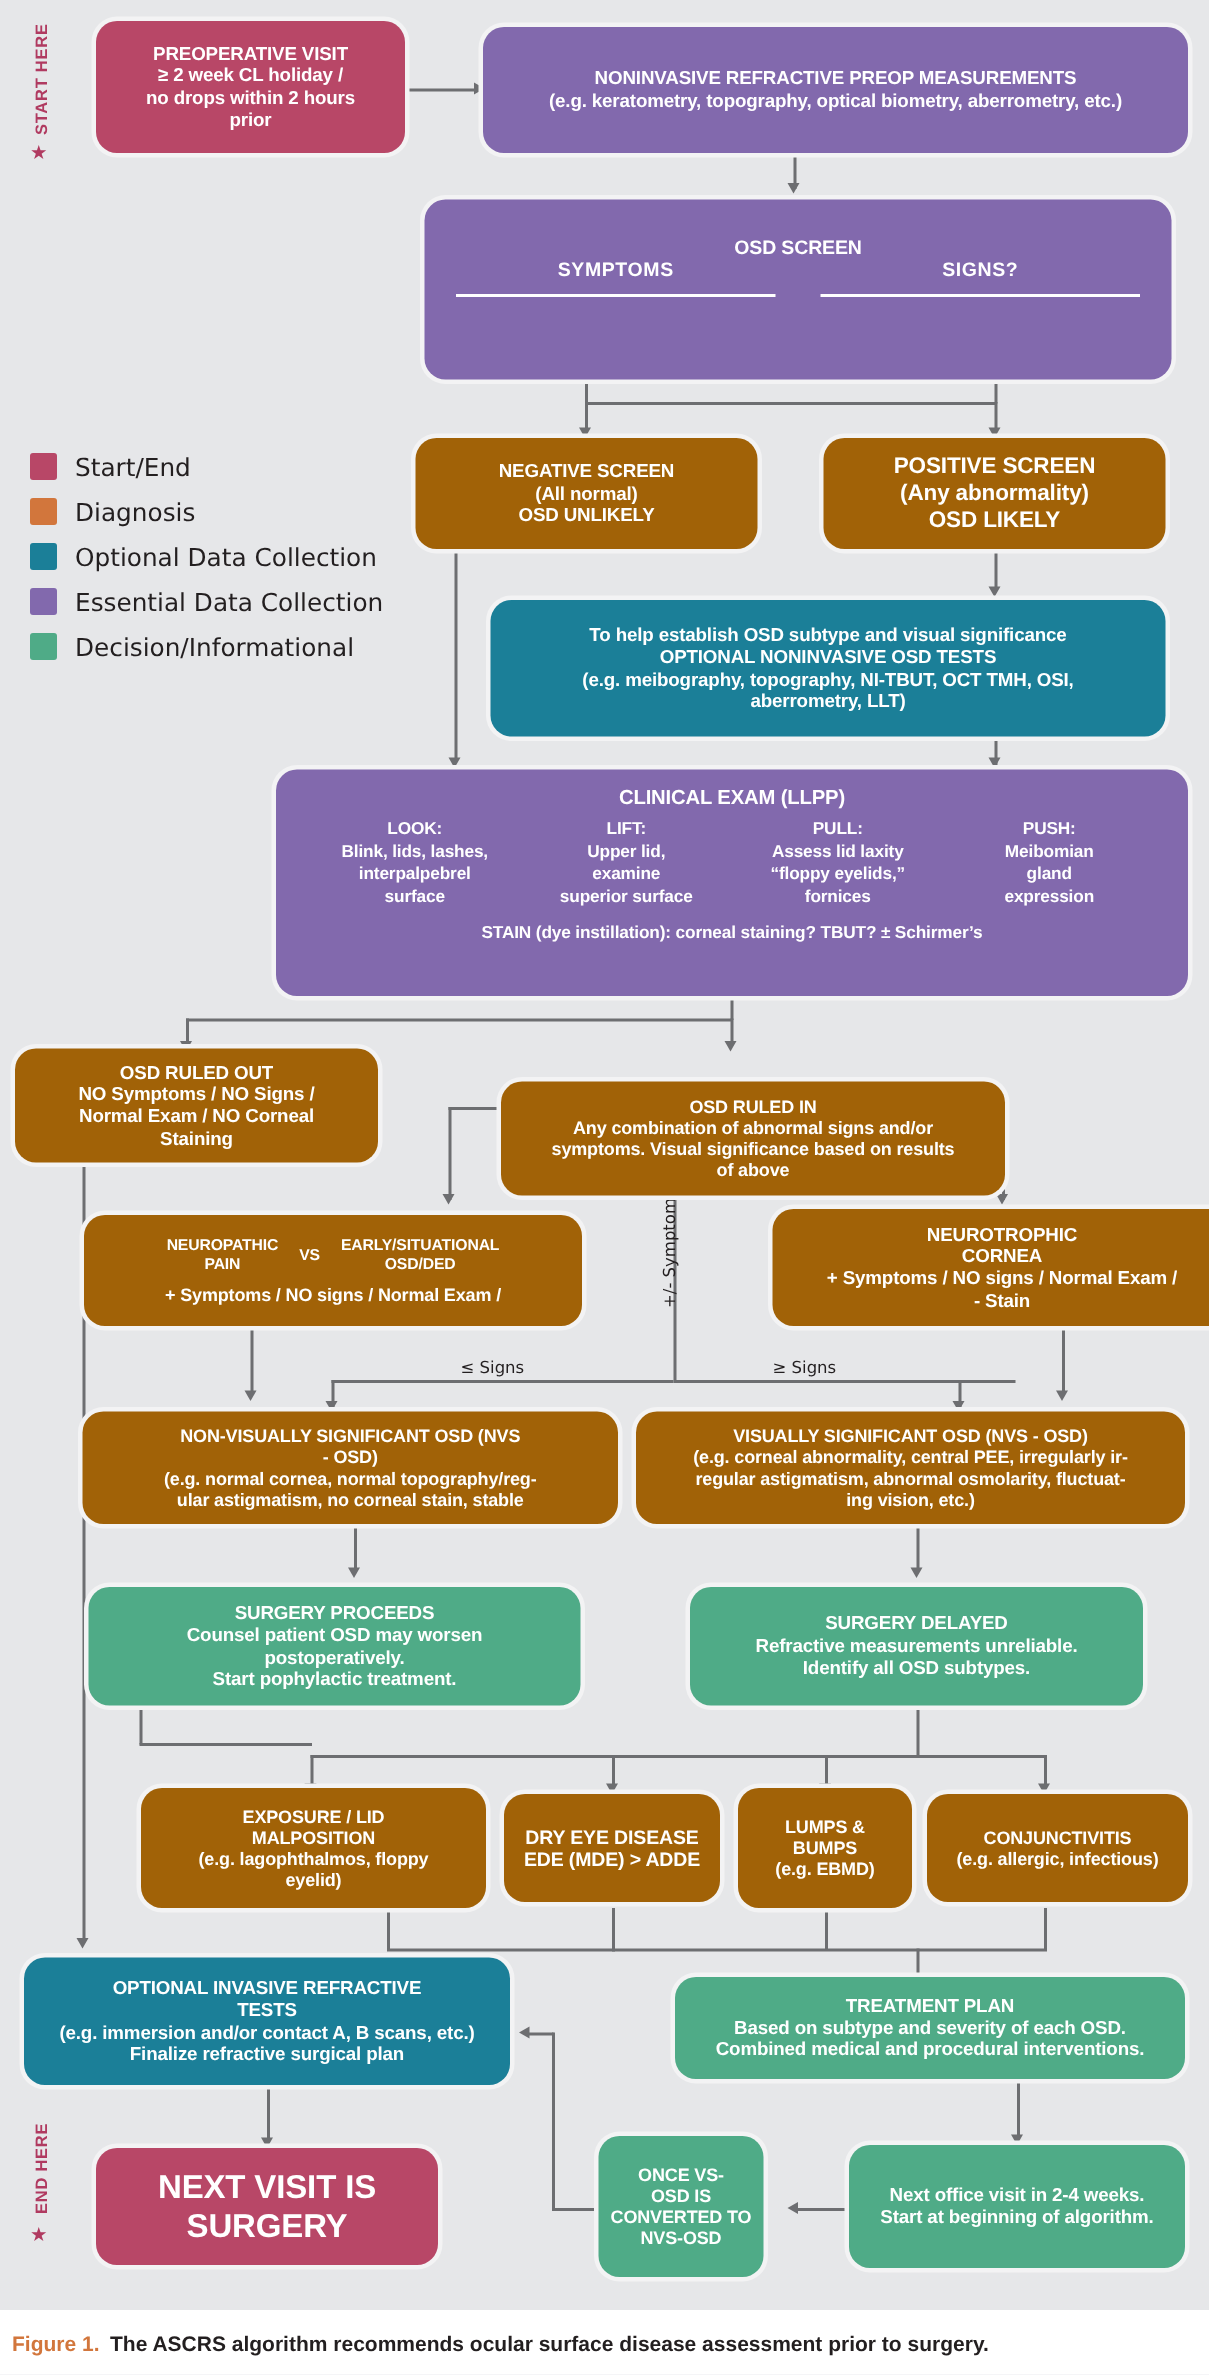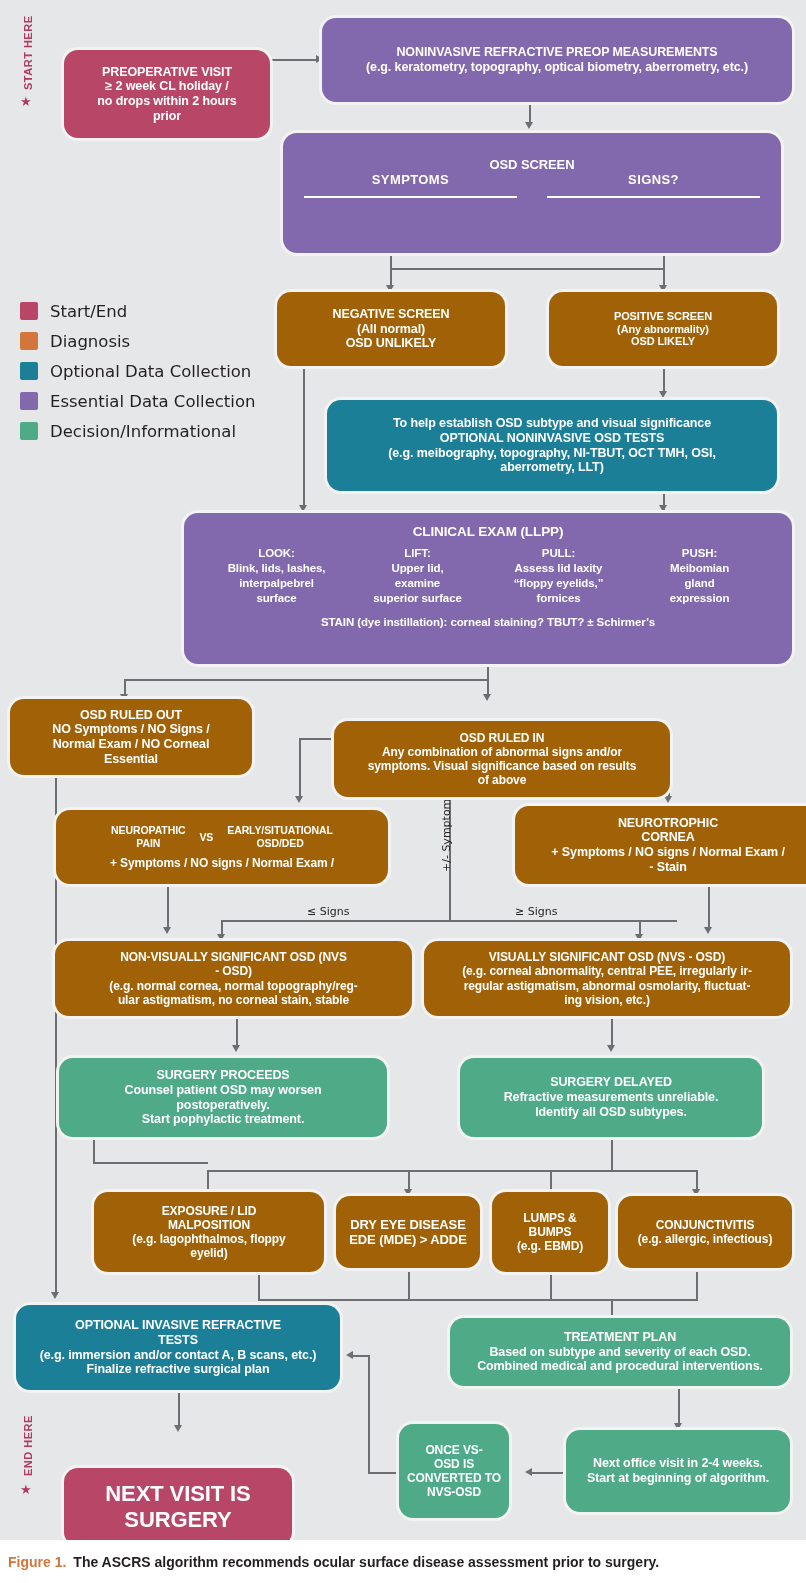--- a/index.html
+++ b/index.html
@@ -25,21 +25,21 @@
     align-items: center;
     justify-content: center;
     line-height: 1.18;
     padding: 4px 6px;
     box-shadow: 0 0 0 3px #f3f3f4;
     letter-spacing: -0.1px;
   }
   .node .ttl { font-weight: bold; }
   .node .sub { font-weight: bold; }
 
-  .c-start  { background:#b84767;margin-top:36px; }
+  .c-start  { background:#b84767; }
   .c-diag   { background:#a16207; }
   .c-opt    { background:#1b7f98; }
   .c-ess    { background:#8269ad; }
   .c-dec    { background:#4fab87; }
 
   
   #legend { position:absolute; left:20px; top:296px; }
   .leg-row { display:flex; align-items:center; height:30px; }
   .leg-sw { width:18px; height:18px; border-radius:2px; margin-right:12px; flex:0 0 auto; }
   .leg-lb { font-size:16.5px; color:#231f20; font-family:"DejaVu Sans", sans-serif; }
@@ -282,21 +282,21 @@
       </div>
     </div>
   </div>
 
   <div class="node c-diag" style="left:277px; top:292px; width:228px; height:74px; font-size:12.5px;">
     <div class="ttl">NEGATIVE SCREEN</div>
     <div class="sub">(All normal)</div>
     <div class="sub">OSD UNLIKELY</div>
   </div>
 
-  <div class="node c-diag" style="left:549px; top:292px; width:228px; height:74px; font-size:11px;">
+  <div class="node c-diag" style="left:549px; top:292px; width:228px; height:74px; font-size:15px;">
     <div class="ttl">POSITIVE SCREEN</div>
     <div class="sub">(Any abnormality)</div>
     <div class="sub">OSD LIKELY</div>
   </div>
 
   <div class="node c-opt" style="left:327px; top:400px; width:450px; height:91px; font-size:12.5px;">
     <div class="sub">To help establish OSD subtype and visual significance</div>
     <div class="ttl">OPTIONAL NONINVASIVE OSD TESTS</div>
     <div class="sub">(e.g. meibography, topography, NI-TBUT, OCT TMH, OSI,</div>
     <div class="sub">aberrometry, LLT)</div>
@@ -330,21 +330,21 @@
         <span class="hd">expression</span>
       </div>
     </div>
     <div class="llpp-stain">STAIN (dye instillation): corneal staining? TBUT? ± Schirmer’s</div>
   </div>
 
   <div class="node c-diag" style="left:10px; top:699px; width:242px; height:76px; font-size:12.5px;">
     <div class="ttl">OSD RULED OUT</div>
     <div class="sub">NO Symptoms / NO Signs /</div>
     <div class="sub">Normal Exam / NO Corneal</div>
-    <div class="sub">Essential</div>
+    <div class="sub">Staining</div>
   </div>
 
   <div class="node c-diag" style="left:334px; top:721px; width:336px; height:76px; font-size:12px;">
     <div class="ttl">OSD RULED IN</div>
     <div class="sub">Any combination of abnormal signs and/or</div>
     <div class="sub">symptoms. Visual significance based on results</div>
     <div class="sub">of above</div>
   </div>
 
   <div class="node c-diag" style="left:56px; top:810px; width:332px; height:74px;">

